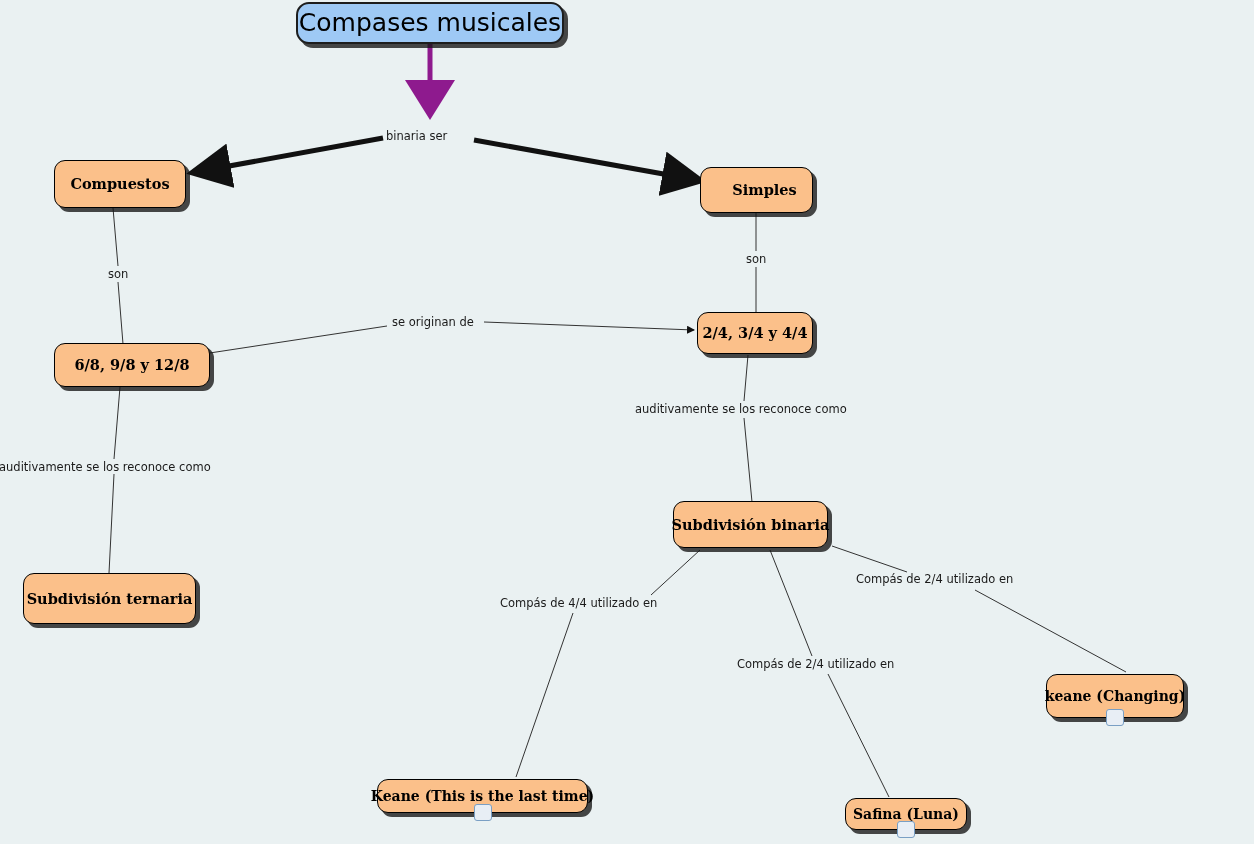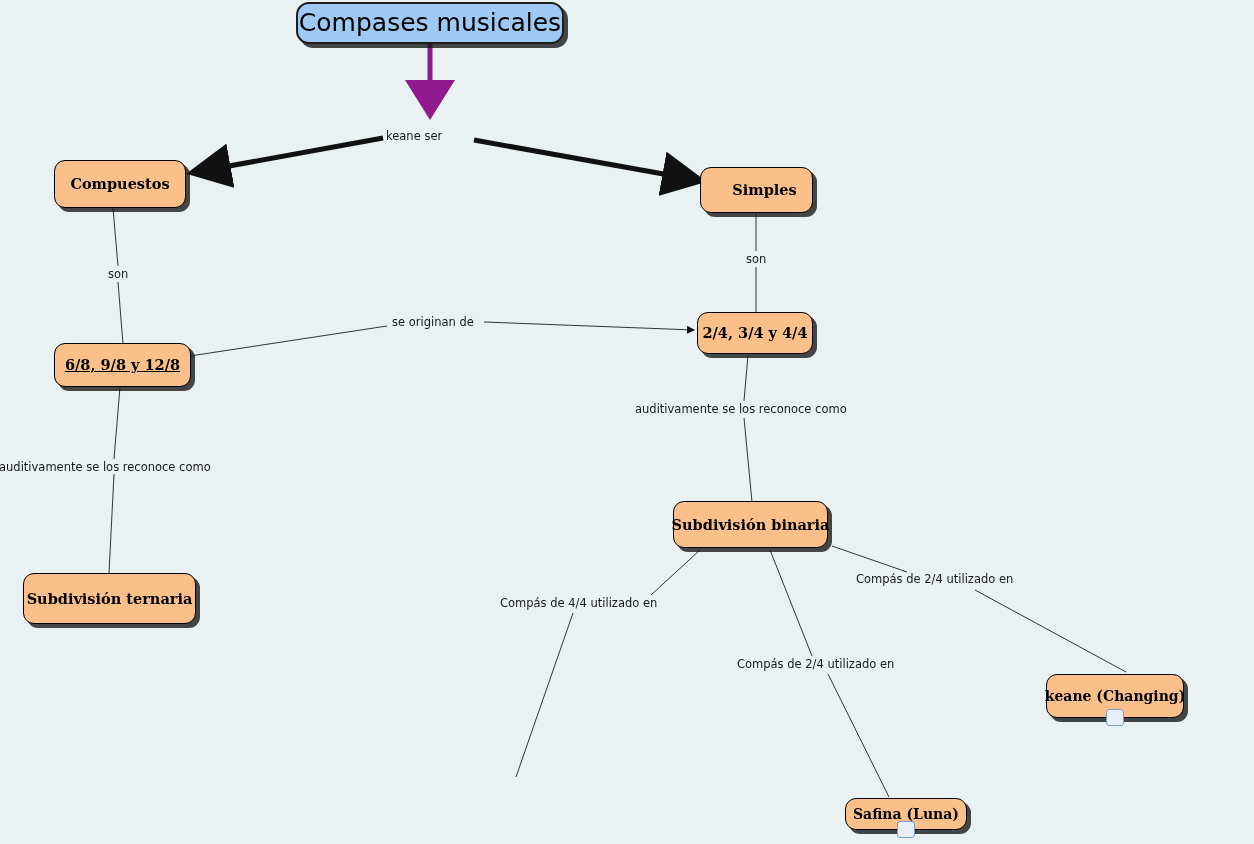--- a/index.html
+++ b/index.html
@@ -173,36 +173,46 @@
   </div>
 
   <div class="node" style="left:54px; top:160px; width:132px; height:48px; font-size:14.5px;align-items:center;">
     <span class="label">Compuestos</span>
   </div>
 
   <div class="node" style="left:700px; top:167px; width:113px; height:46px; font-size:14.5px;padding-left:16px;">
     <span class="label">Simples</span>
   </div>
 
-  <div class="node" style="left:54px; top:343px; width:137px; height:44px; font-size:14.5px;text-decoration:underline;">
+  <div class="node" style="left:54px; top:343px; width:156px; height:44px; font-size:14.5px;">
     <span class="label">6/8, 9/8 y 12/8</span>
   </div>
 
   <div class="node" style="left:697px; top:312px; width:116px; height:42px; font-size:14.5px;">
     <span class="label">2/4, 3/4 y 4/4</span>
   </div>
 
   <div class="node" style="left:23px; top:573px; width:173px; height:51px; font-size:14.5px;">
     <span class="label">Subdivisión ternaria</span>
   </div>
 
   <div class="node" style="left:673px; top:501px; width:155px; height:47px; font-size:14.5px;">
     <span class="label">Subdivisión binaria</span>
   </div>
 
+  <div class="node" style="left:377px; top:779px; width:211px; height:34px; font-size:14px;">
+    <span class="label">Keane (This is the last time)</span>
+    <span class="film-icon">
+      <span class="strip">
+        <span class="frame"></span>
+        <span class="perf left"></span>
+        <span class="perf right"></span>
+      </span>
+    </span>
+  </div>
 
   <div class="node" style="left:845px; top:798px; width:122px; height:32px; font-size:14px;">
     <span class="label">Safina (Luna)</span>
     <span class="film-icon">
       <span class="strip">
         <span class="frame"></span>
         <span class="perf left"></span>
         <span class="perf right"></span>
       </span>
     </span>
@@ -212,21 +222,21 @@
     <span class="label">keane (Changing)</span>
     <span class="film-icon">
       <span class="strip">
         <span class="frame"></span>
         <span class="perf left"></span>
         <span class="perf right"></span>
       </span>
     </span>
   </div>
 
-  <div class="edge-label" style="left:386px; top:131px;">keane ser</div>
+  <div class="edge-label" style="left:386px; top:131px;">binaria ser</div>
 
   <div class="edge-label" style="left:108px; top:269px;">son</div>
 
   <div class="edge-label" style="left:746px; top:254px;">son</div>
 
   <div class="edge-label" style="left:392px; top:317px;">se originan de</div>
 
   <div class="edge-label" style="left:-1px; top:462px;">auditivamente se los reconoce como</div>
 
   <div class="edge-label" style="left:635px; top:404px;">auditivamente se los reconoce como</div>

